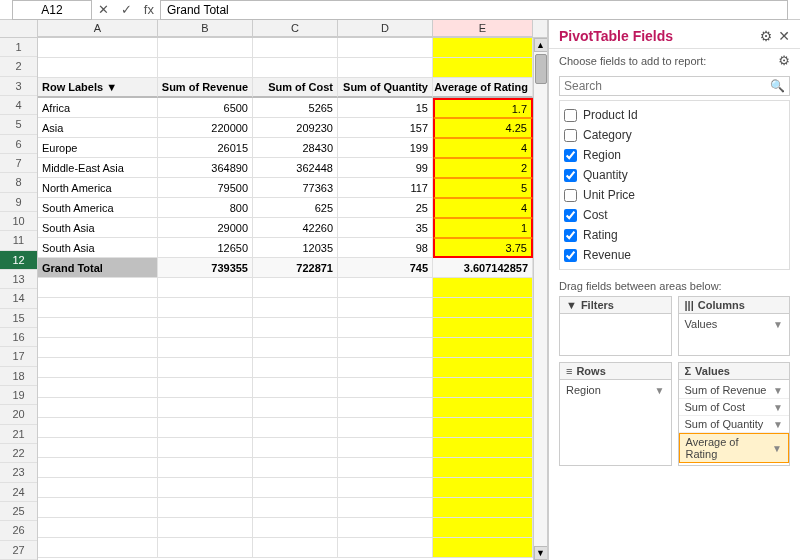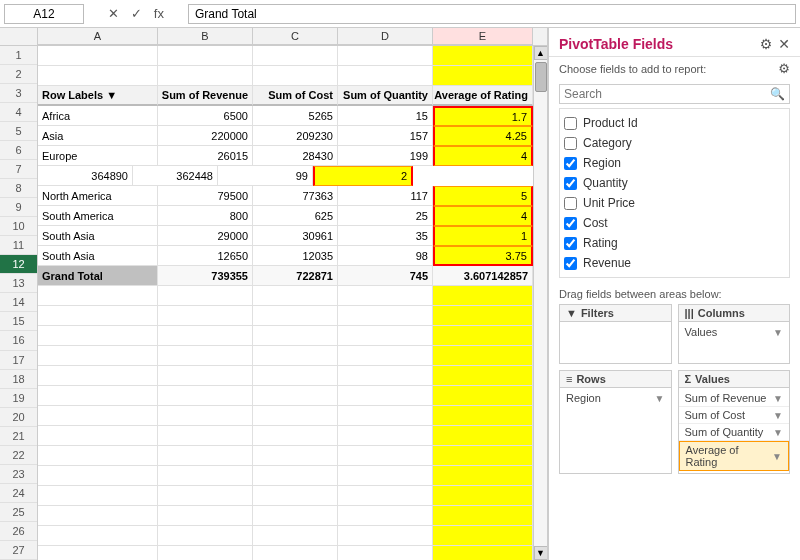--- a/index.html
+++ b/index.html
@@ -1,19 +1,19 @@
 <!DOCTYPE html>
 <html><head>
   <meta charset="utf-8">
   <style>
     * { box-sizing: border-box; margin: 0; padding: 0; }
     body { font-family: 'Segoe UI', Arial, sans-serif; font-size: 12px; background: #fff; display: flex; flex-direction: column; width: 800px; height: 560px; overflow: hidden; }
 
     
-    .top-bar { display: flex; align-items: center; height: 28px; background: #fff; border-bottom: 1px solid #ccc; padding: 0 4px; gap: 20px; }
+    .top-bar { display: flex; align-items: center; height: 20px; background: #fff; border-bottom: 1px solid #ccc; padding: 0 12px; gap: 2px; }
     .cell-ref { width: 80px; border: 1px solid #bbb; padding: 2px 4px; font-size: 12px; text-align: center; }
     .formula-dividers { display: flex; gap: 4px; color: #555; font-size: 13px; }
     .formula-divider { padding: 2px 4px; cursor: pointer; }
     .formula-bar { flex: 1; border: 1px solid #bbb; padding: 2px 6px; font-size: 12px; }
 
     
     .main { display: flex; flex: 1; overflow: hidden; }
 
     
     .spreadsheet { flex: 0 0 520px; display: flex; flex-direction: column; background: #fff; border-right: 1px solid #ccc; }
@@ -175,20 +175,21 @@
             <div class="cell col-e" style="background: rgb(255, 255, 0); border-width: 1px 2px; border-style: solid; border-color: rgb(255, 153, 0) rgb(255, 0, 0);">4.25</div>
           </div>
           <div class="grid-row">
             <div class="cell col-a">Europe</div>
             <div class="cell col-b">26015</div>
             <div class="cell col-c">28430</div>
             <div class="cell col-d">199</div>
             <div class="cell col-e" style="background: rgb(255, 255, 0); border-width: 1px 2px; border-style: solid; border-color: rgb(255, 153, 0) rgb(255, 0, 0);">4</div>
           </div>
           <div class="grid-row">
+            <div class="cell col-a">Middle-East Asia</div>
             <div class="cell col-b">364890</div>
             <div class="cell col-c">362448</div>
             <div class="cell col-d">99</div>
             <div class="cell col-e" style="background: rgb(255, 255, 0); border-width: 1px 2px; border-style: solid; border-color: rgb(255, 153, 0) rgb(255, 0, 0);">2</div>
           </div>
           <div class="grid-row">
             <div class="cell col-a">North America</div>
             <div class="cell col-b">79500</div>
             <div class="cell col-c">77363</div>
             <div class="cell col-d">117</div>
@@ -197,21 +198,21 @@
           <div class="grid-row">
             <div class="cell col-a">South America</div>
             <div class="cell col-b">800</div>
             <div class="cell col-c">625</div>
             <div class="cell col-d">25</div>
             <div class="cell col-e" style="background: rgb(255, 255, 0); border-width: 1px 2px; border-style: solid; border-color: rgb(255, 153, 0) rgb(255, 0, 0);">4</div>
           </div>
           <div class="grid-row">
             <div class="cell col-a">South Asia</div>
             <div class="cell col-b">29000</div>
-            <div class="cell col-c">30961</div>
+            <div class="cell col-c">42260</div>
             <div class="cell col-d">35</div>
             <div class="cell col-e" style="background: rgb(255, 255, 0); border-width: 1px 2px; border-style: solid; border-color: rgb(255, 153, 0) rgb(255, 0, 0);">1</div>
           </div>
           <div class="grid-row">
             <div class="cell col-a">South Asia</div>
             <div class="cell col-b">12650</div>
             <div class="cell col-c">12035</div>
             <div class="cell col-d">98</div>
             <div class="cell col-e" style="background: rgb(255, 255, 0); border-width: 1px 2px 2px; border-style: solid; border-color: rgb(255, 153, 0) rgb(255, 0, 0) rgb(255, 0, 0);">3.75</div>
           </div>

